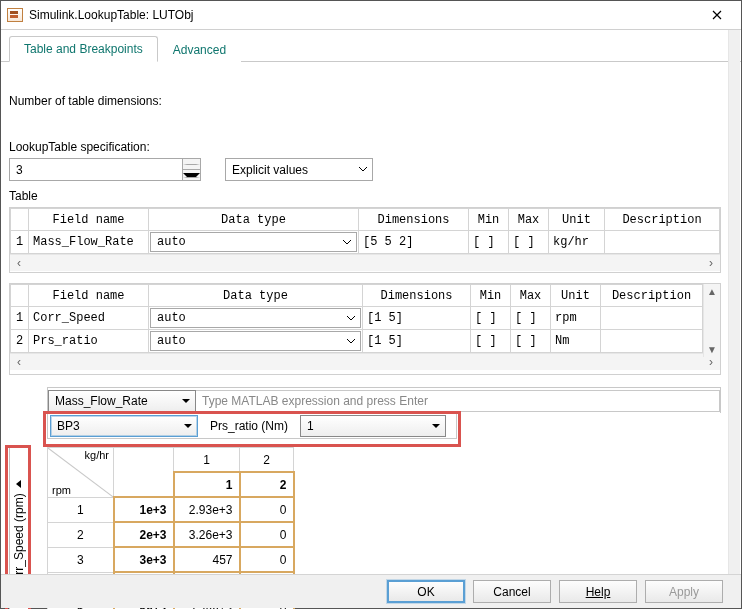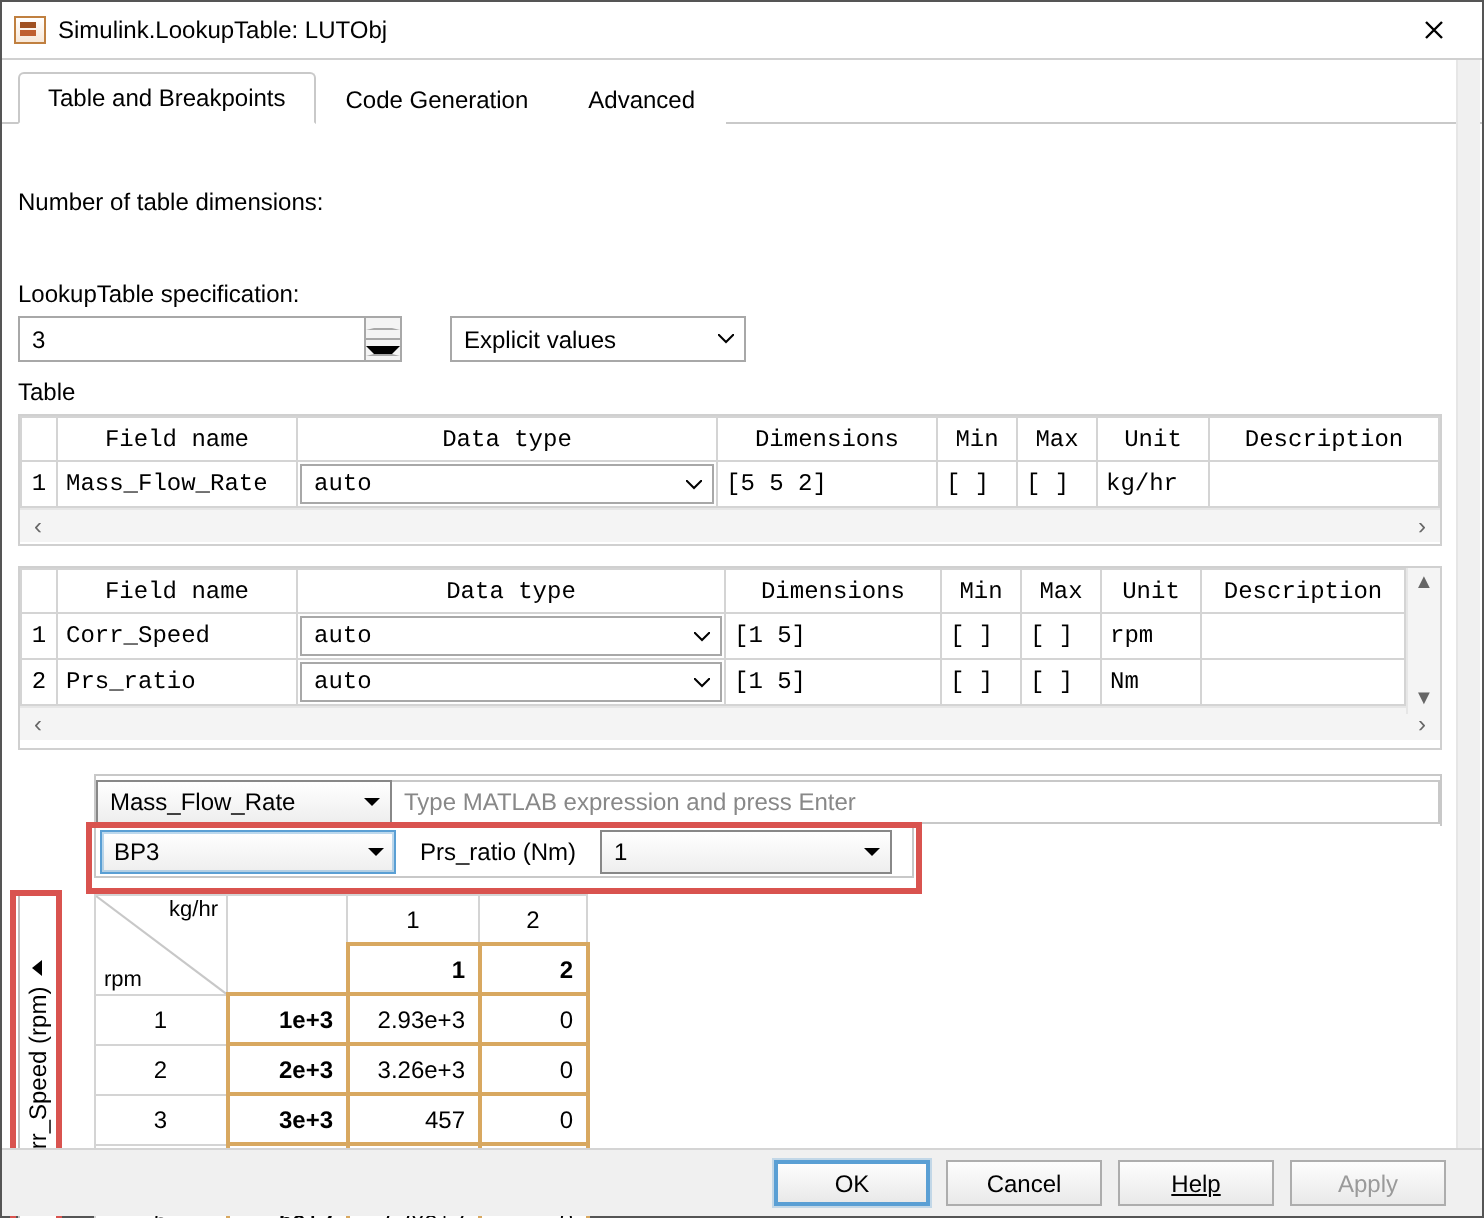--- a/index.html
+++ b/index.html
@@ -8,21 +8,21 @@
   
   .titlebar { height: 29px; border-bottom: 1px solid #d0d0d0; display: flex; align-items: center; padding: 0 4px 0 6px; background: #fff; }
   .titlebar-icon { width: 16px; height: 14px; border: 1px solid #c08040; background: linear-gradient(#fff,#f8e8d8); position: relative; margin-right: 6px; }
   .titlebar-icon::after { content:""; position:absolute; left:2px; top:2px; width:8px; height:3px; background:#a05020; box-shadow: 0 4px 0 #c06030; }
   .titlebar-title { flex:1; font-size: 12px; }
   .titlebar-close { width: 40px; height: 27px; display:flex; align-items:center; justify-content:center; }
   .titlebar-close svg { width: 10px; height: 10px; }
   
   .inner { position: absolute; top:29px; left:0; right:0; bottom:0; }
   .tabrow { height: 26px; border-bottom: 1px solid #c9c9c9; display:flex; align-items:flex-end; padding-left: 8px; margin-top:6px; }
-  .tab { padding: 5px 14px 5px 14px; font-size:12px; color:#000000; border:1px solid transparent; border-bottom:none; position:relative; top:1px; background:#fff;}
+  .tab { padding: 5px 14px 5px 14px; font-size:12px; color:#0f766e; border:1px solid transparent; border-bottom:none; position:relative; top:1px; background:#fff;}
   .tab.active { border-color:#c9c9c9; border-bottom:1px solid #fff; border-radius: 3px 3px 0 0;}
   
   .right-scroll { position:absolute; right:1px; top:0; bottom:34px; width:12px; background:#f0f0f0; border-left:1px solid #e6e6e6; }
   
   .content { position:absolute; top:60px; left:2px; right:14px; padding: 4px 6px 0 6px; }
   
   .row-lbls { display:flex; gap:32px; margin-bottom:4px;flex-direction:column;}
   .lbl { font-size:12px; }
   
   .row-ctrls { display:flex; gap:24px; margin-bottom:8px;}
@@ -103,21 +103,20 @@
           <path d="M1 1 L9 9 M9 1 L1 9" stroke="#000" stroke-width="1.2"></path>
         </svg>
     </div>
   </div>
 
   <div class="inner">
     <div class="right-scroll"></div>
 
     <div class="tabrow">
       <div class="tab active">Table and Breakpoints</div>
-      <div class="tab">Code Generation</div>
       <div class="tab">Advanced</div>
     </div>
 
     <div class="content">
       <div class="row-lbls">
         <div class="lbl" style="width:192px">Number of table dimensions:</div>
         <div class="lbl">LookupTable specification:</div>
       </div>
       <div class="row-ctrls">
         <div class="spinner">

